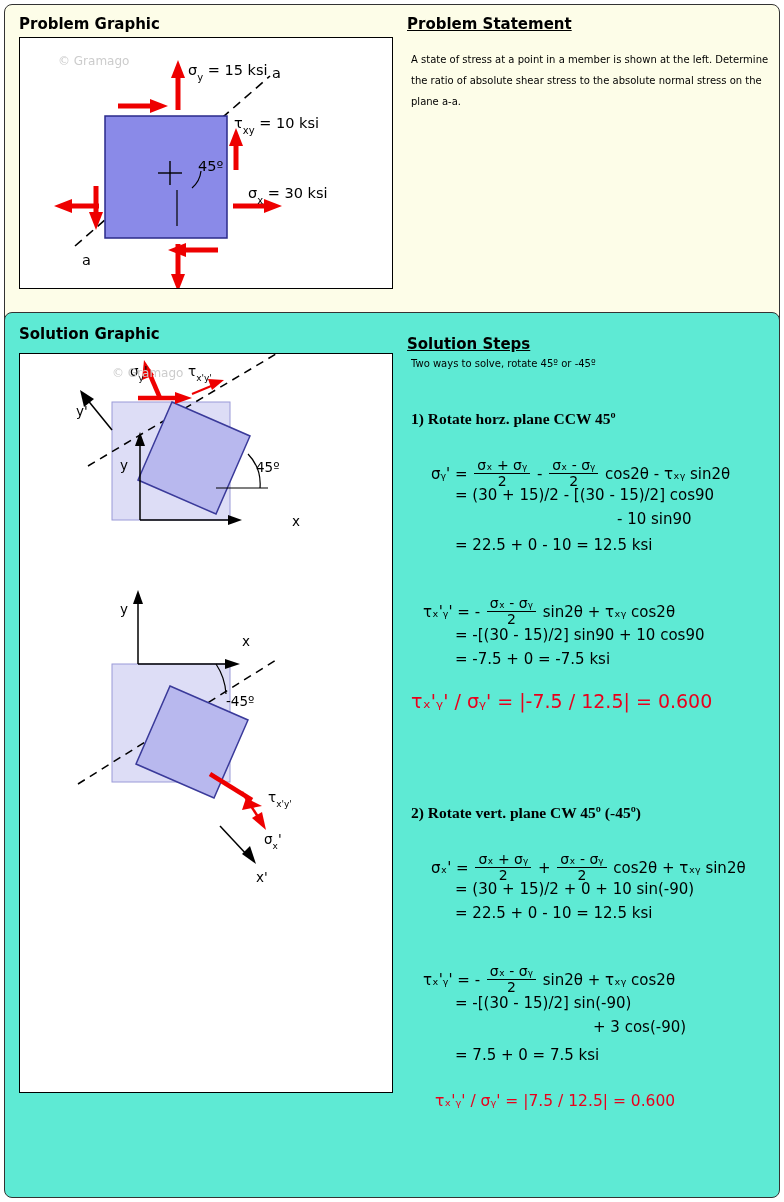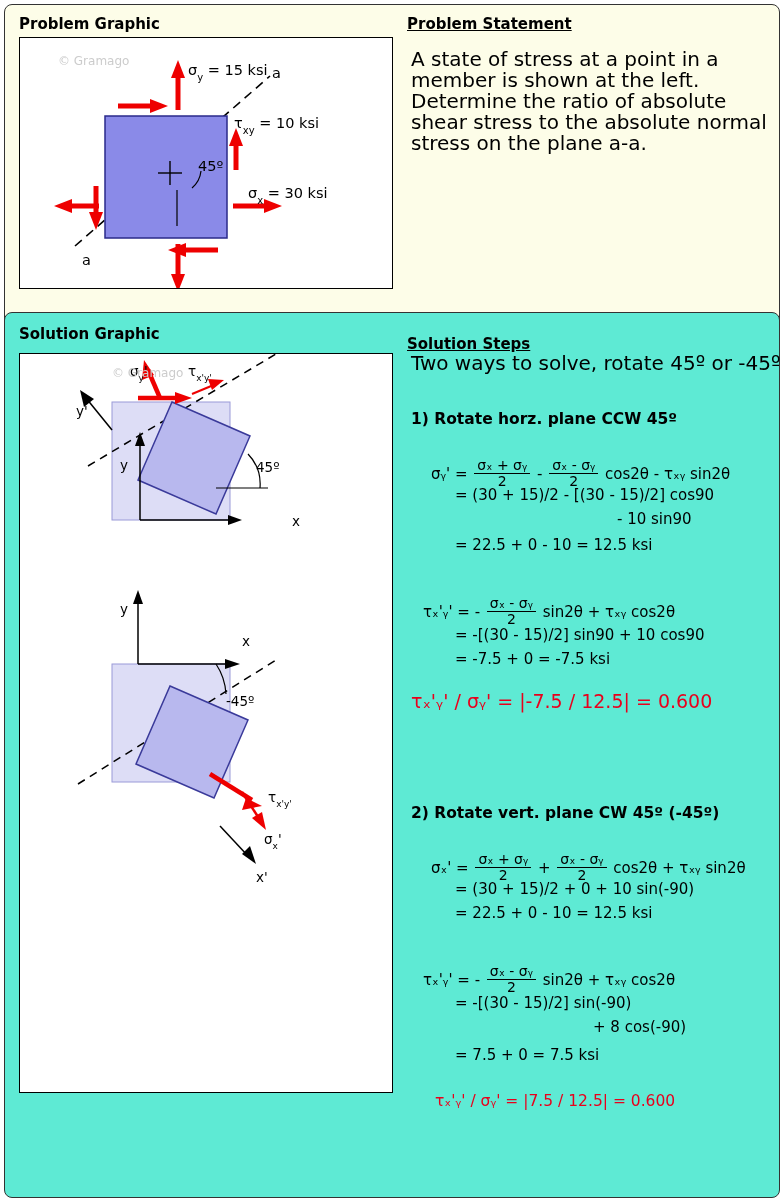--- a/index.html
+++ b/index.html
@@ -41,30 +41,30 @@
     color:#000;
   }
   .underlined{ text-decoration:underline; }
   .watermark{
     position:absolute;
     color:#cccccc;
     font-size:12px;
   }
   .text-block{
     position:absolute;
-    font-size:20px;
+    font-size:10px;
     line-height:21px;
   }
   .eq{
     position:absolute;
     font-size:15px;
     line-height:20px;
   }
   .red{ color:#e8001c; }
-  .bold{ font-weight:bold; }
+  .bold{ font-weight:bold;font-family:Liberation Serif, serif; }
   .frac{
     display:inline-block;
     text-align:center;
     vertical-align:middle;
     line-height:15px;
     font-size:14px;
     margin:16px 2px;
     position:relative;
     top:-1px;
   }
@@ -276,17 +276,17 @@
   <div class="eq" style="left:418px;top:636px;">
     <span>τₓ'ᵧ' = -</span>
     <span class="frac">
       <span class="num">σₓ - σᵧ</span>
       <span class="den">2</span>
     </span>
     <span>sin2θ + τₓᵧ cos2θ</span>
   </div>
 
   <div class="eq" style="left:450px;top:680px;">= -[(30 - 15)/2] sin(-90)</div>
-  <div class="eq" style="left:588px;top:704px;">+ 8 cos(-90)</div>
+  <div class="eq" style="left:588px;top:704px;">+ 3 cos(-90)</div>
   <div class="eq" style="left:450px;top:732px;">= 7.5 + 0 = 7.5 ksi</div>
 
   <div class="eq red" style="left:430px;top:778px;font-size:15.5px;">τₓ'ᵧ' / σᵧ' = |7.5 / 12.5| = 0.600</div>
 </div>
 
 </body></html>

